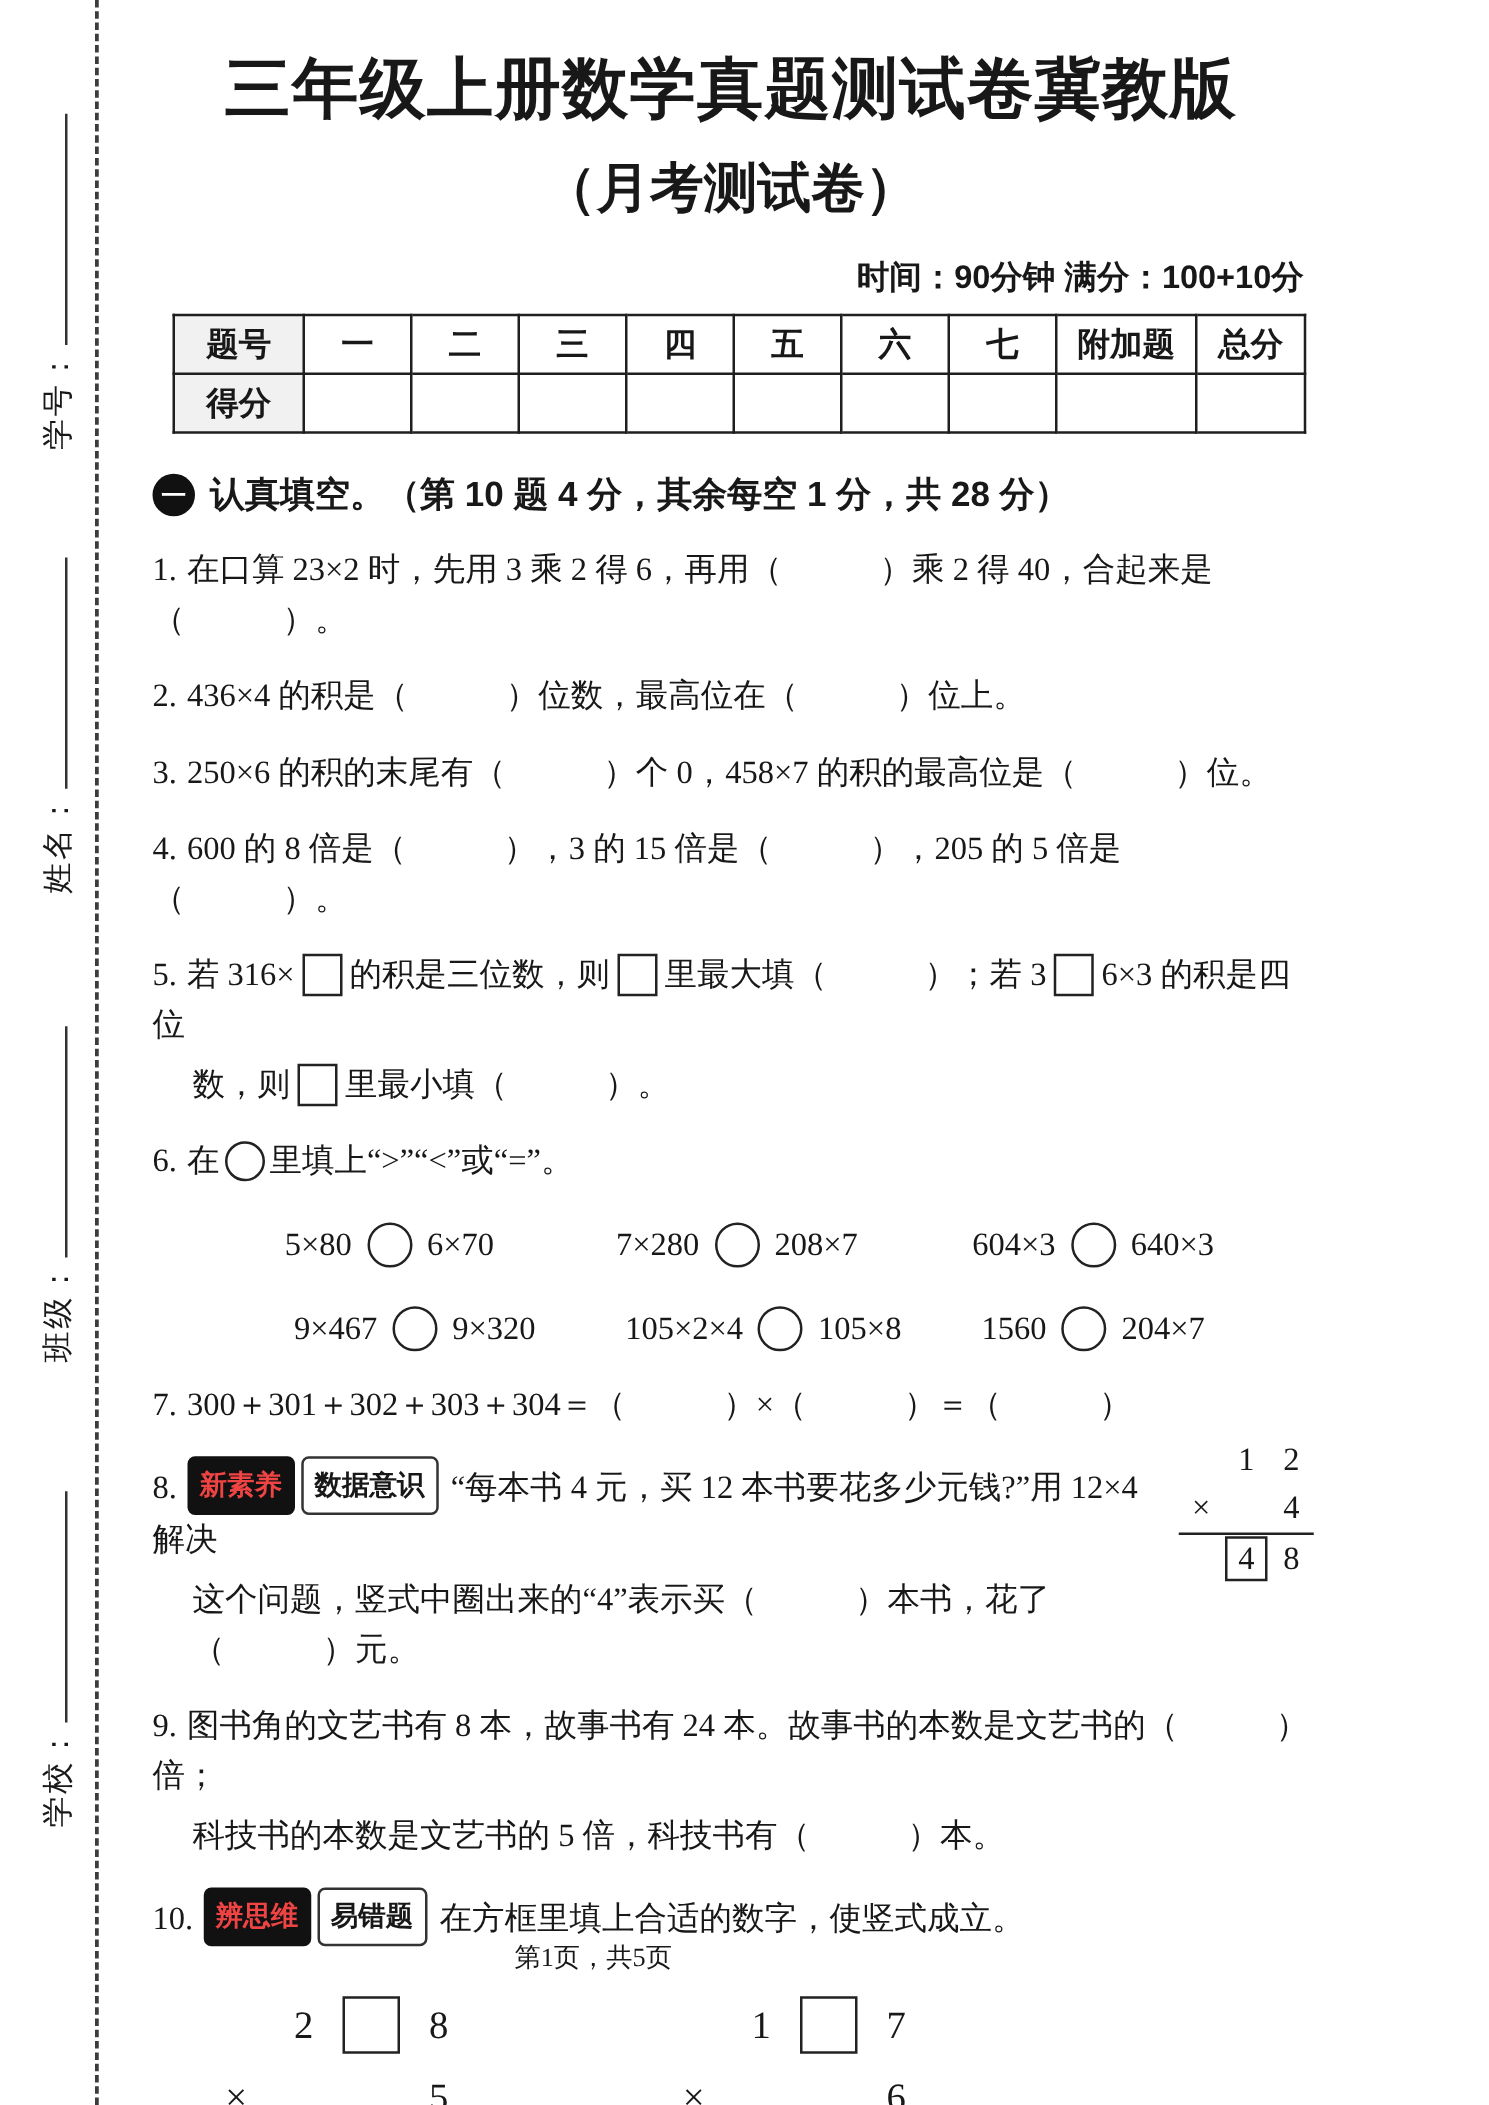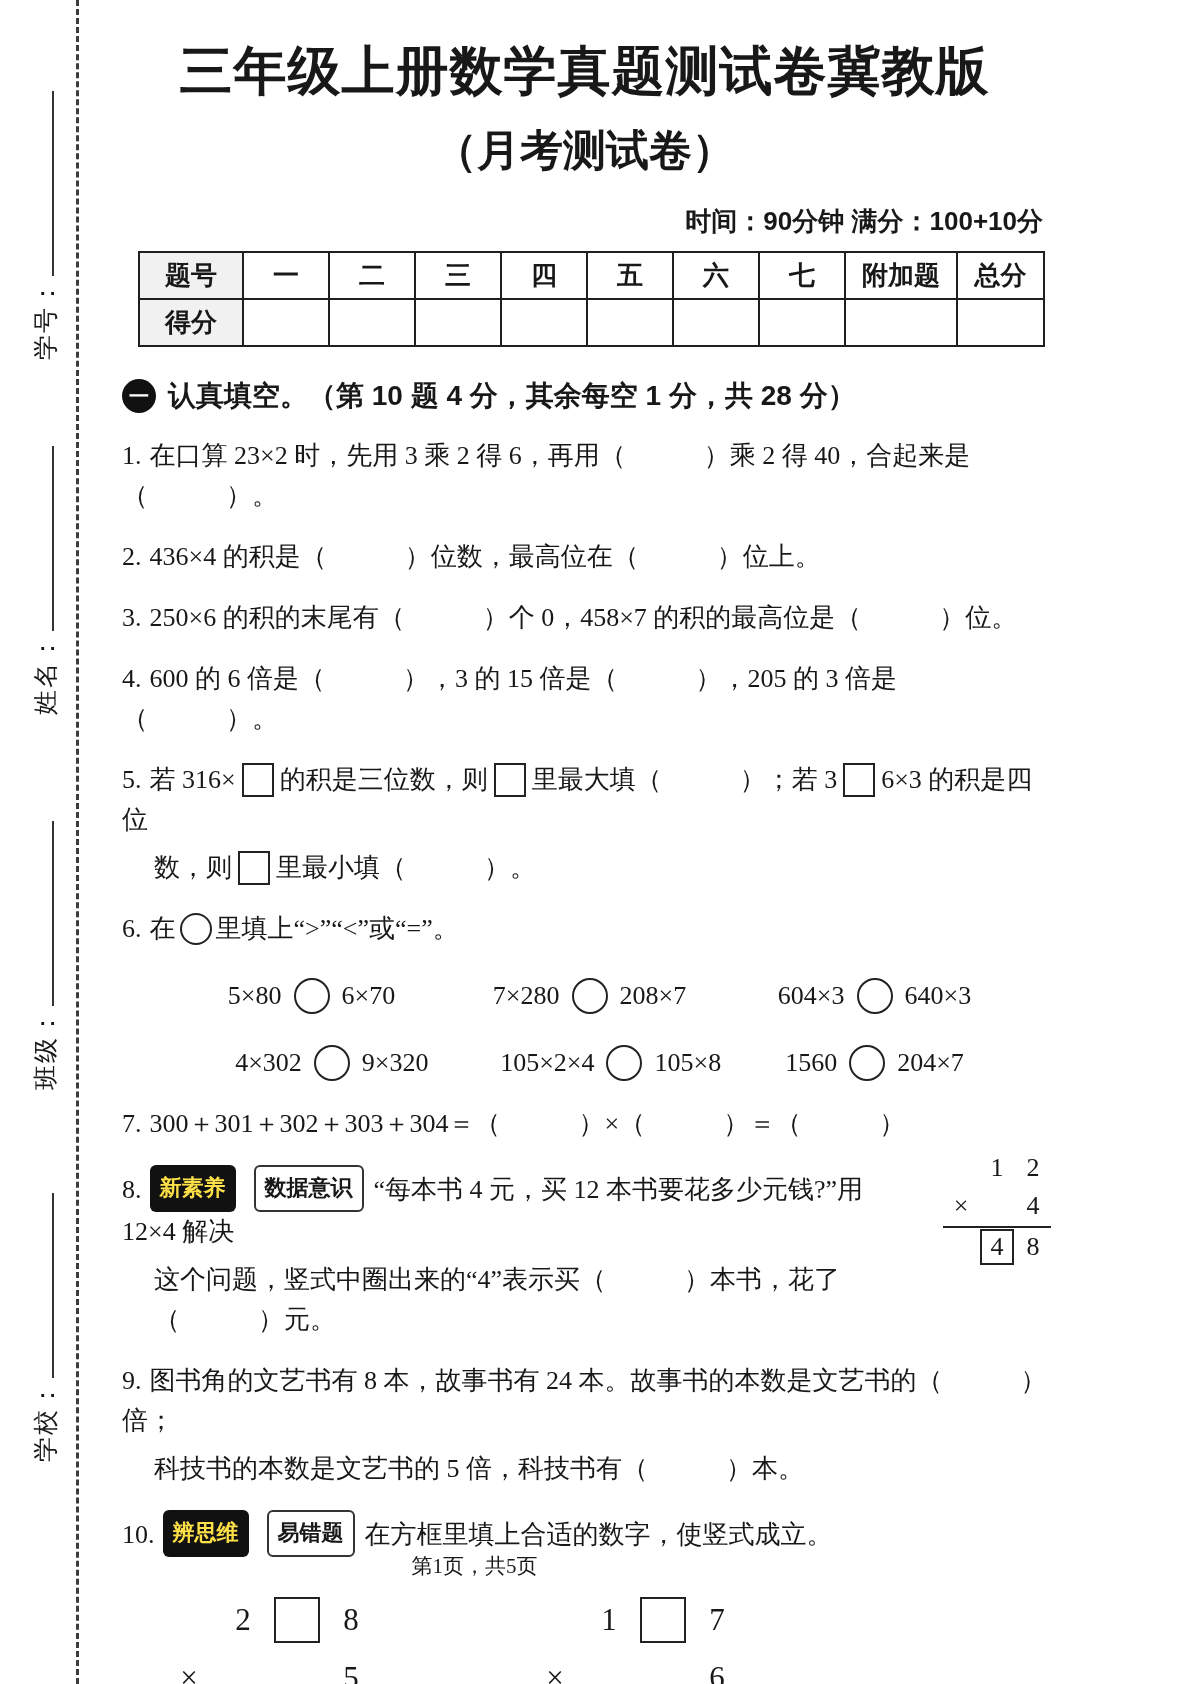--- a/index.html
+++ b/index.html
@@ -80,22 +80,22 @@
     border: 2px solid #222; border-radius: 50%;
     vertical-align: -10px; margin: 0 12px; background: #fff;
   }
   .cmp-circle.small { width: 32px; height: 32px; vertical-align: -8px; margin: 0 4px; }
   .cmp-row { display: flex; margin-top: 27px; padding-left: 30px; line-height: 40px; justify-content: center; }
   .cmp-group { width: 265px; }
   .cmp-group.g2 { width: 285px; }
   .cmp-group.g3 { width: auto; }
 
   .badge-solid {
-    display: inline-block; background: #111; color: #fde047; border-radius: 6px;
-    padding: 3px 10px 4px; font-size: 22px; margin-right: 18px; vertical-align: 3px;
+    display: inline-block; background: #111; color: #ef4444; border-radius: 6px;
+    padding: 3px 10px 4px; font-size: 22px; margin-right: 5px; vertical-align: 3px;
     font-family: "Liberation Sans", "DejaVu Sans", sans-serif; font-weight: bold;
   }
   .badge-outline {
     display: inline-block; border: 2px solid #333; border-radius: 6px;
     padding: 1px 9px 2px; font-size: 22px; margin-right: 10px; vertical-align: 3px;
     font-family: "Liberation Sans", "DejaVu Sans", sans-serif; font-weight: bold;
   }
 
   
   .q8 { position: relative; padding-right: 135px; }
@@ -198,21 +198,21 @@
 
   <div class="q">
     <div class="qline"><span class="qnum">2.</span><span>436×4 的积是（　　　）位数，最高位在（　　　）位上。</span></div>
   </div>
 
   <div class="q">
     <div class="qline"><span class="qnum">3.</span><span>250×6 的积的末尾有（　　　）个 0，458×7 的积的最高位是（　　　）位。</span></div>
   </div>
 
   <div class="q">
-    <div class="qline"><span class="qnum">4.</span><span>600 的 6 倍是（　　　），3 的 15 倍是（　　　），205 的 3 倍是（　　　）。</span></div>
+    <div class="qline"><span class="qnum">4.</span><span>600 的 8 倍是（　　　），3 的 15 倍是（　　　），205 的 5 倍是（　　　）。</span></div>
   </div>
 
   <div class="q">
     <div class="qline">
       <span class="qnum">5.</span><span>若 316×</span><span class="inline-box"></span><span>的积是三位数，则</span><span class="inline-box"></span><span>里最大填（　　　）；若 3</span><span class="inline-box"></span><span>6×3 的积是四位</span>
     </div>
     <div class="qline2 indent">
       <span>数，则</span><span class="inline-box"></span><span>里最小填（　　　）。</span>
     </div>
   </div>
@@ -220,21 +220,21 @@
   <div class="q">
     <div class="qline">
       <span class="qnum">6.</span><span>在</span><span class="cmp-circle small"></span><span>里填上“&gt;”“&lt;”或“=”。</span>
     </div>
     <div class="cmp-row">
       <span class="cmp-group"><span>5×80</span><span class="cmp-circle"></span><span>6×70</span></span>
       <span class="cmp-group g2"><span>7×280</span><span class="cmp-circle"></span><span>208×7</span></span>
       <span class="cmp-group g3"><span>604×3</span><span class="cmp-circle"></span><span>640×3</span></span>
     </div>
     <div class="cmp-row">
-      <span class="cmp-group"><span>4×302</span><span class="cmp-circle"></span><span>9×320</span></span>
+      <span class="cmp-group"><span>9×467</span><span class="cmp-circle"></span><span>9×320</span></span>
       <span class="cmp-group g2"><span>105×2×4</span><span class="cmp-circle"></span><span>105×8</span></span>
       <span class="cmp-group g3"><span>1560</span><span class="cmp-circle"></span><span>204×7</span></span>
     </div>
   </div>
 
   <div class="q">
     <div class="qline"><span class="qnum">7.</span><span>300＋301＋302＋303＋304＝（　　　）×（　　　）＝（　　　）</span></div>
   </div>
 
   <div class="q q8">

